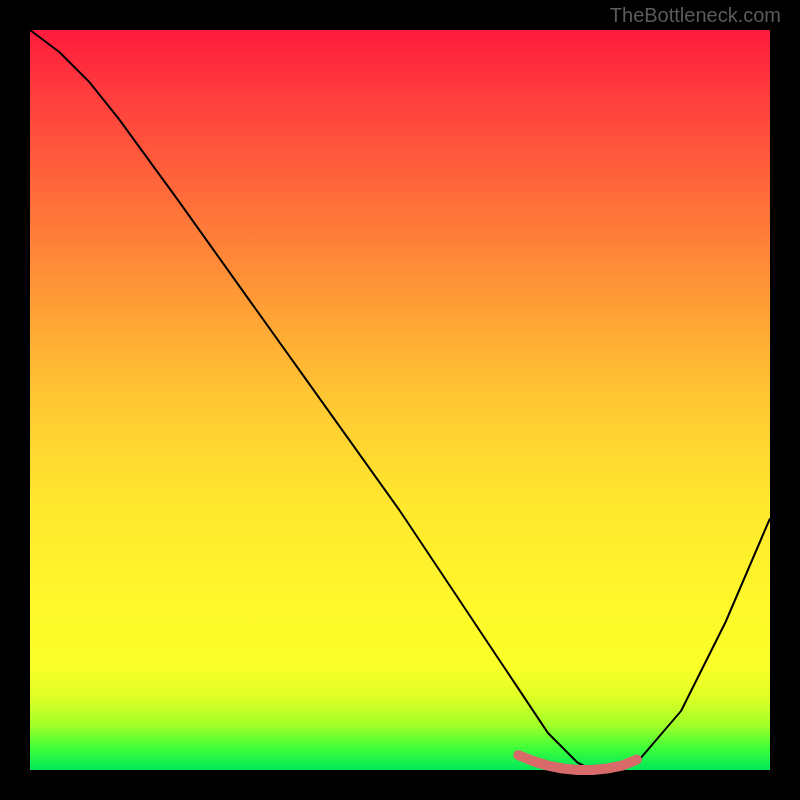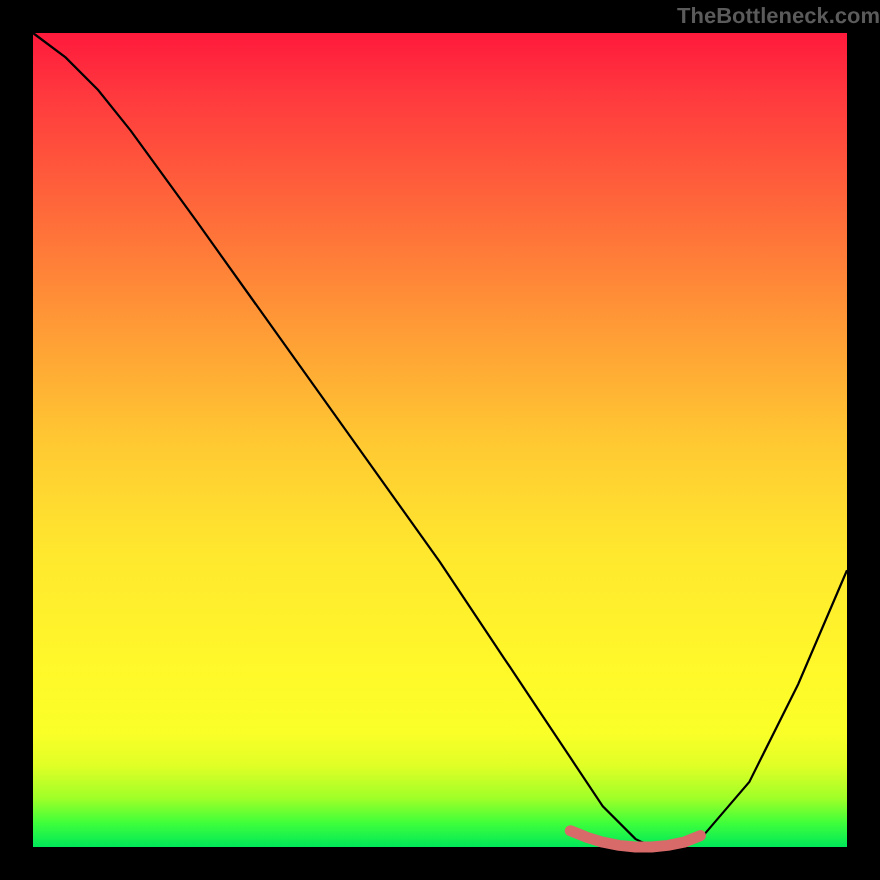--- a/index.html
+++ b/index.html
@@ -7,24 +7,24 @@
     padding: 0;
     width: 800px;
     height: 800px;
     background: #000;
     position: relative;
     font-family: Arial, sans-serif;
   }
   .watermark {
     position: absolute;
     top: 4px;
-    right: 0;
+    right: 19px;
     color: #5b5b5b;
     font-size: 20px;
-    font-weight: 700;
+    font-weight: 400;
     z-index: 10;
   }
   .plot {
     position: absolute;
     left: 30px;
     top: 30px;
     width: 740px;
     height: 740px;
     background: linear-gradient(to bottom,
       #ff1a3c 0%,

